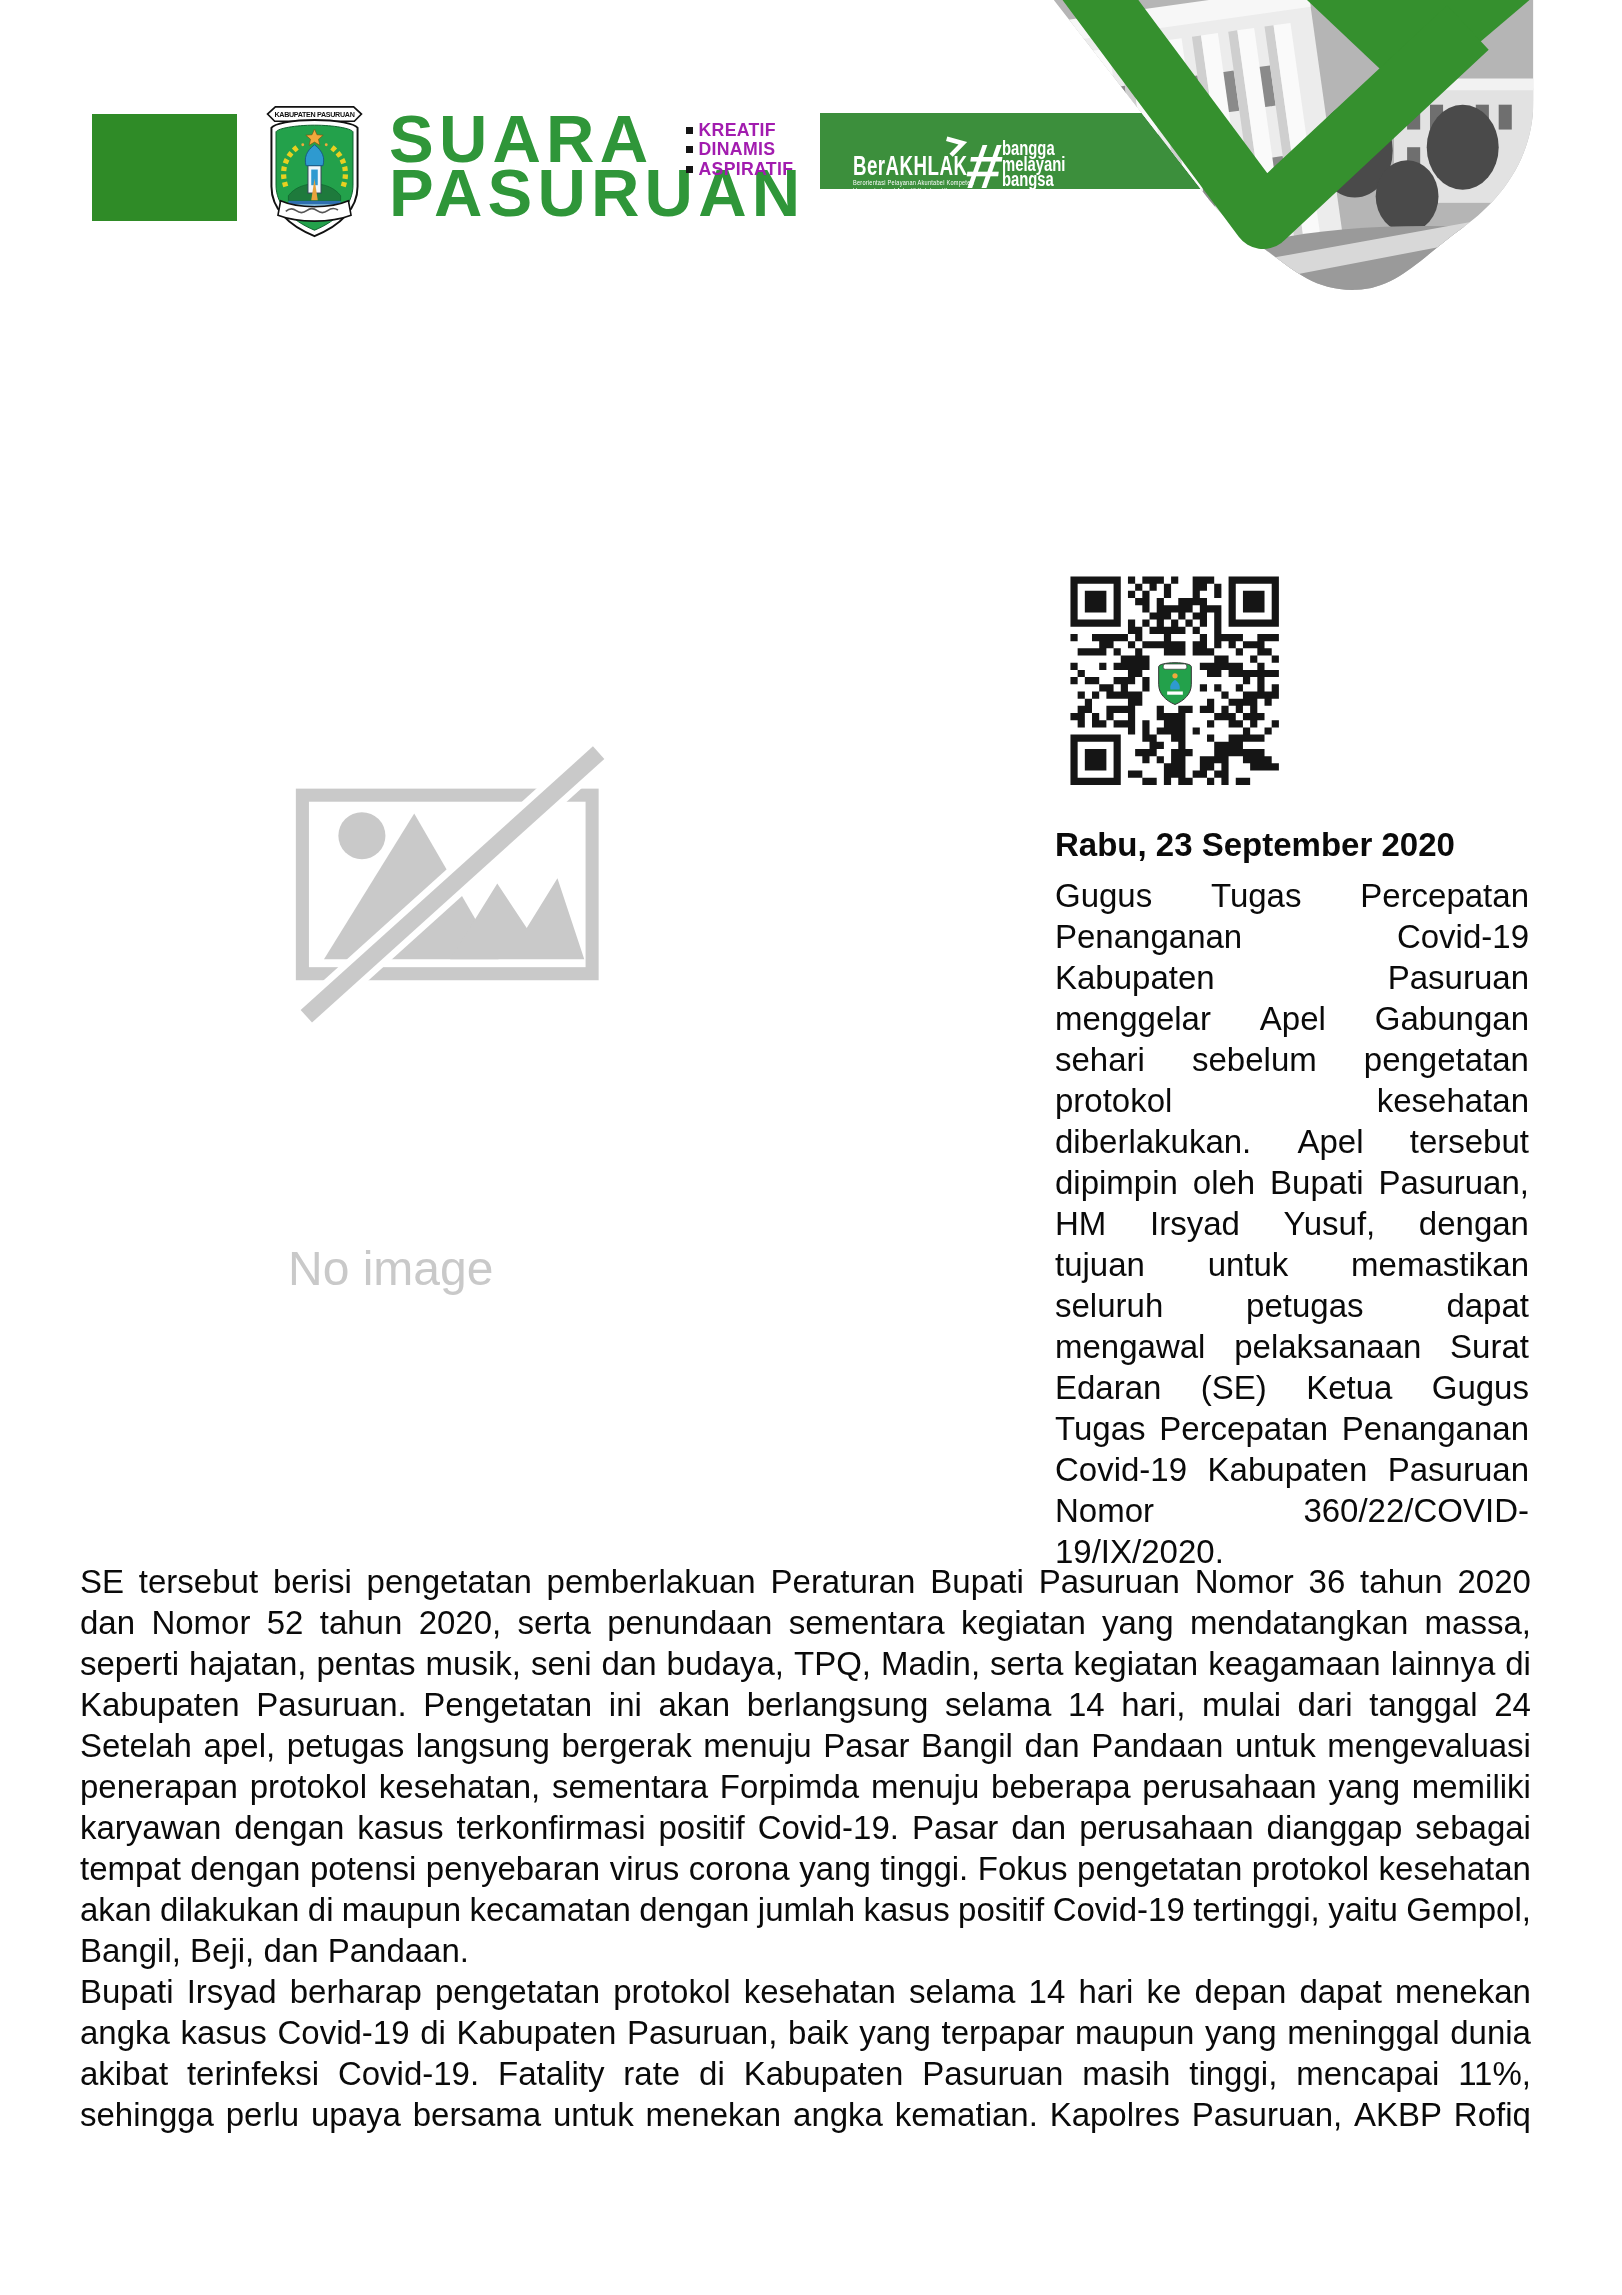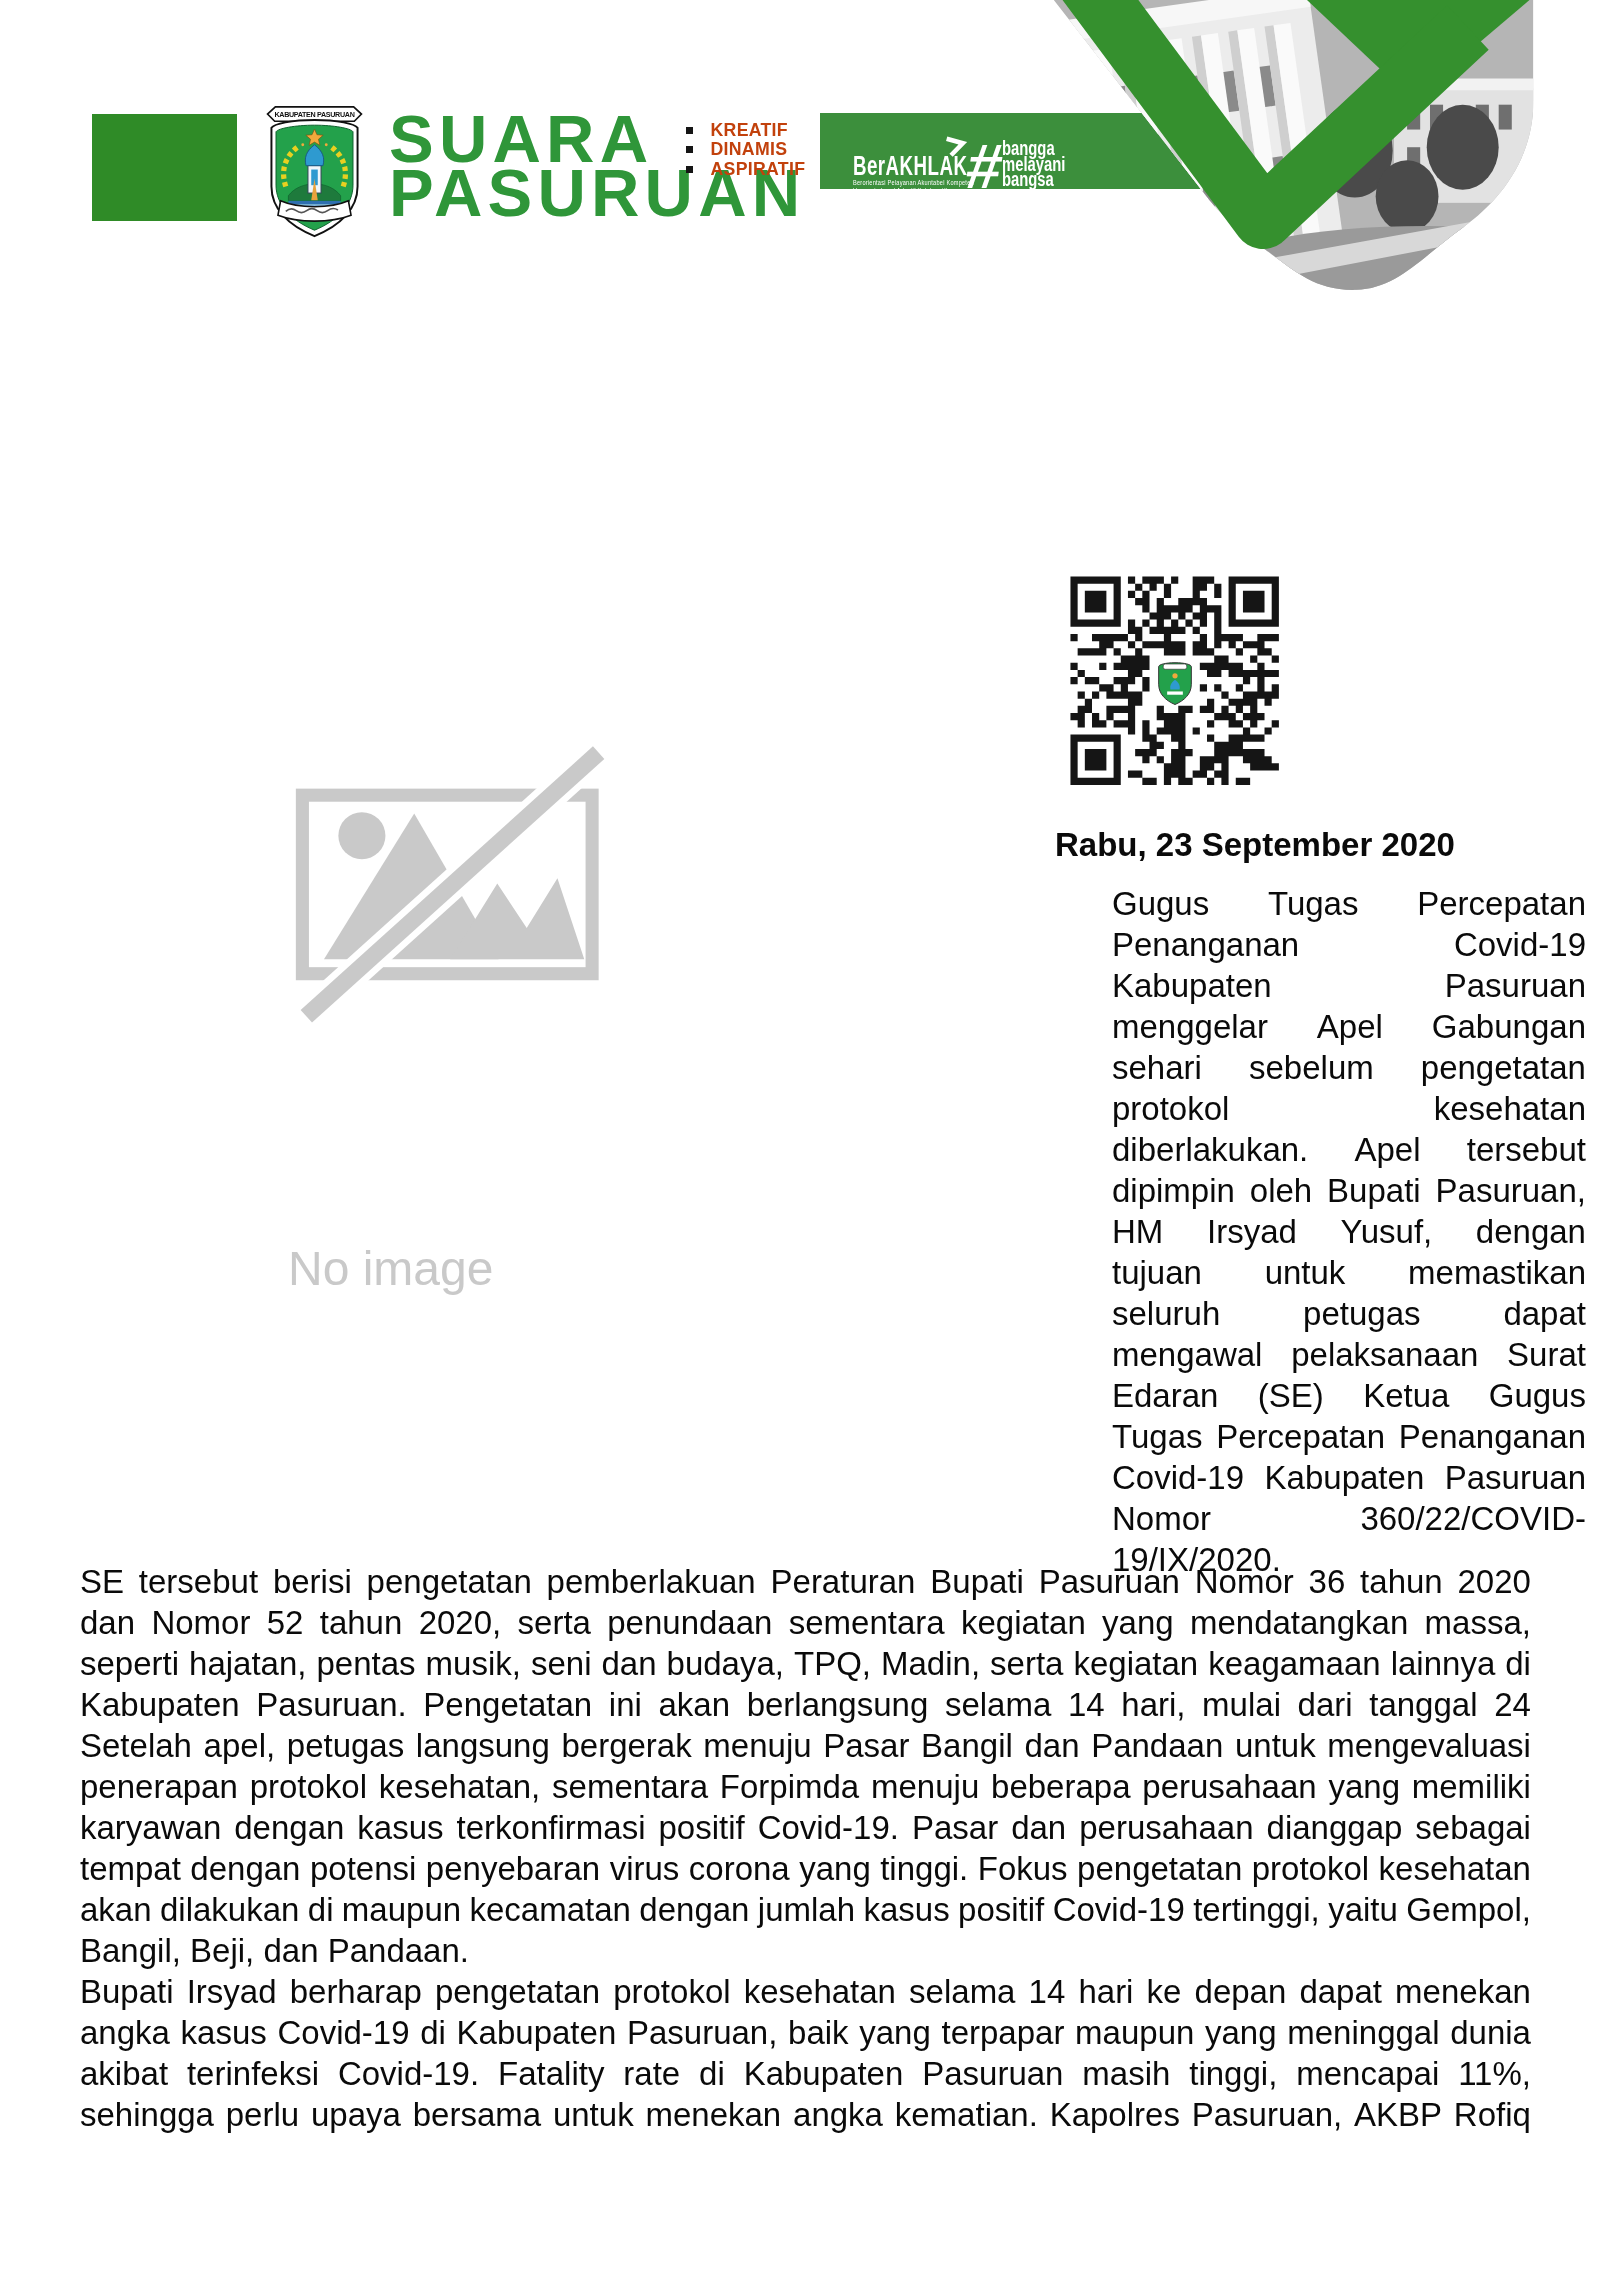--- a/index.html
+++ b/index.html
@@ -2,33 +2,33 @@
 <html style="font-size:10.5px"><head>
 <meta charset="utf-8">
 <style>
   html,body{margin:0;padding:0;background:#888;}
   #page{position:relative;width:1623px;height:2295px;background:#fff;
         font-family:"Liberation Sans",sans-serif;color:#0a0a0a;overflow:hidden;margin:0 auto;}
   .abs{position:absolute;}
   
   .green-rect{left:92px;top:114px;width:145px;height:107px;background:#2f8b27;}
   .suara{left:389px;font-weight:bold;color:#2f9639;font-size:67px;line-height:1;letter-spacing:5.2px;white-space:nowrap;}
-  .tag-row{left:686px;display:flex;align-items:center;gap:18px;font-size:17.7px;font-weight:bold;color:#c2410c;letter-spacing:0.3px;}
+  .tag-row{left:686px;display:flex;align-items:center;gap:6px;font-size:17.7px;font-weight:bold;color:#a21caf;letter-spacing:0.3px;}
   .tag-bullet{width:6.5px;height:6.5px;background:#151515;display:inline-block;}
   .band{left:820px;top:113px;width:497px;height:76px;background:#3c8f3c;}
   .band *{color:#fff;}
   .berakhlak-title{left:33px;top:37px;font-size:27.5px;font-weight:bold;transform:scaleX(0.68);transform-origin:left;white-space:nowrap;letter-spacing:0.7px;}
   .berakhlak-sub{left:33px;font-size:7.2px;transform:scaleX(0.78);transform-origin:left;white-space:nowrap;letter-spacing:0.3px;}
   .hash-symbol{left:147px;top:22px;font-size:63px;font-weight:bold;transform:skewX(-8deg);line-height:1;}
   .hash-line{left:182px;font-size:20px;font-weight:bold;transform:scaleX(0.74);transform-origin:left;line-height:1;white-space:nowrap;}
   
   .title-block{left:80px;top:339px;width:1462px;text-align:center;font-weight:bold;
                font-size:50px;line-height:65px;letter-spacing:-0.7px;}
   .date{left:1055px;top:826px;font-size:33px;font-weight:bold;line-height:37px;white-space:nowrap;}
-  .col{left:1112px;top:877px;width:474px;margin-top:8px;}
+  .col{left:1055px;top:877px;width:474px;}
   .body{left:80px;top:1563px;width:1451px;}
   .line{display:flex;justify-content:space-between;height:41px;font-size:33px;line-height:37px;}
   .line span{white-space:pre;}
   .line.left{display:block;white-space:nowrap;}
   
   .noimg-label{left:288px;top:1241px;width:327px;text-align:left;font-size:48px;color:#c9c9c9;}
 </style>
 </head>
 <body>
 

